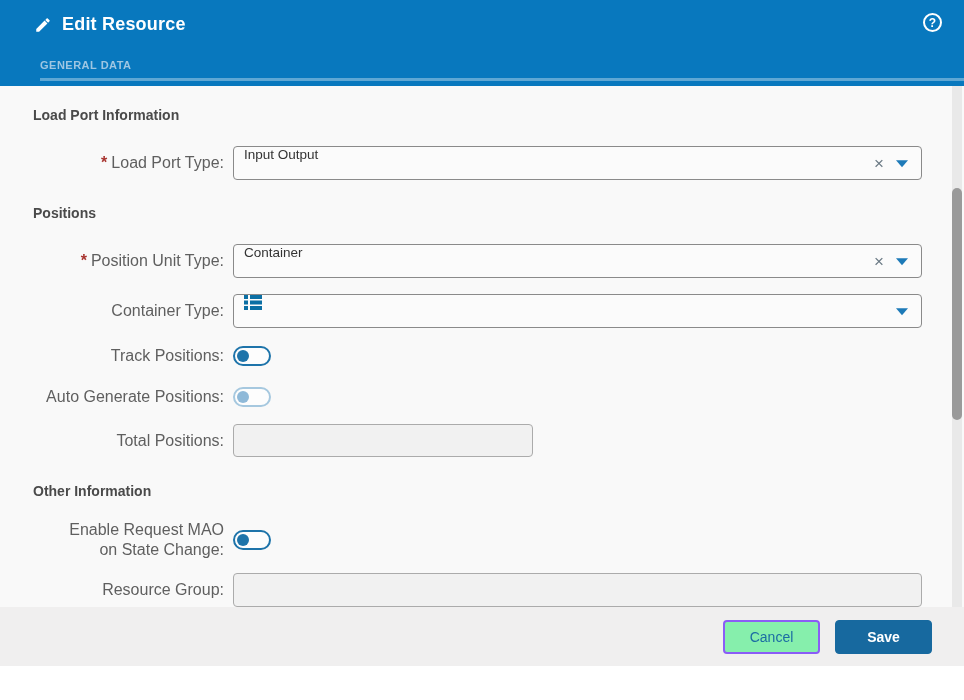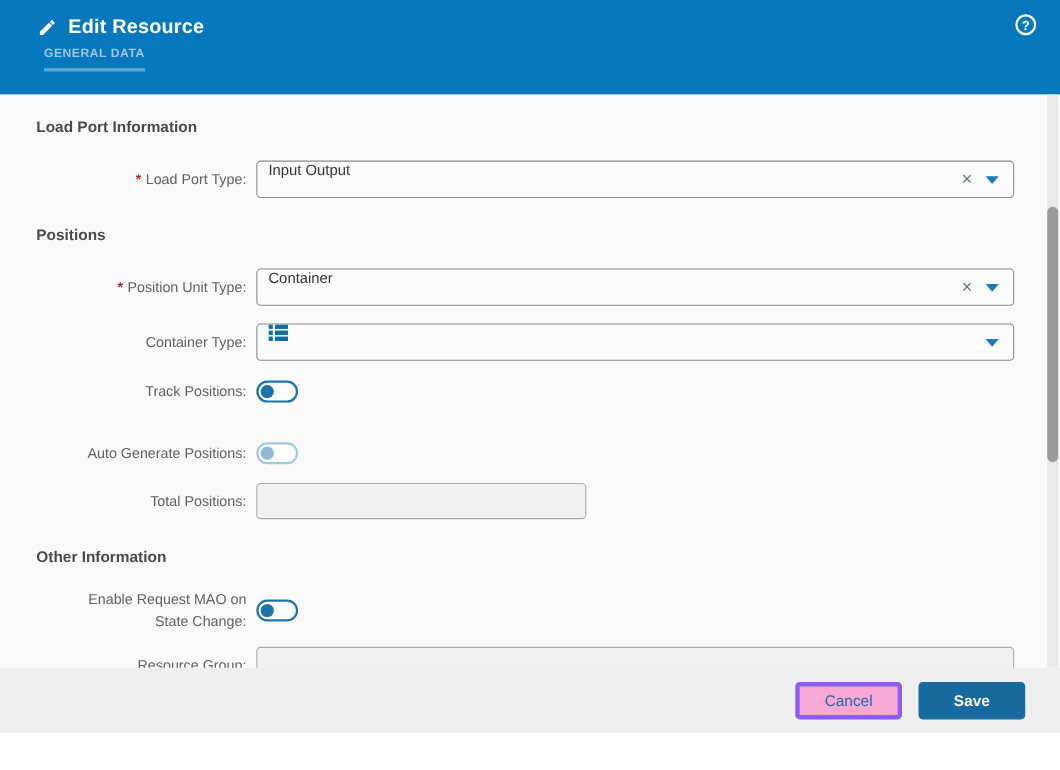--- a/index.html
+++ b/index.html
@@ -8,45 +8,45 @@
   .app { position:relative; width:964px; height:524px; background:#f9f9f9;border-radius:10px; }
 
   
   .header { height:86px; background:#0878be; position:relative; }
   .title-row { display:flex; align-items:center; padding:14px 0 0 34px; }
   .pencil-icon { width:18px; height:18px; margin-right:10px; display:inline-block; }
   .page-title { color:#ffffff; font-size:18px; font-weight:600; letter-spacing:.2px; }
   .help-circle { position:absolute; top:13px; right:22px; width:19px; height:19px; border:2px solid #fff;
                  border-radius:50%; color:#fff; font-size:12px; font-weight:bold; display:flex;
                  align-items:center; justify-content:center; cursor:pointer; }
-  .tabs { display:flex; gap:24px; padding-left:40px; margin-top:8px; }
+  .tabs { display:flex; gap:24px; padding-left:40px; margin-top:24px;flex-direction:column; }
   .tab { font-size:11px; font-weight:bold; letter-spacing:.5px; padding-bottom:7px; cursor:pointer; }
   .tab .tab-underline { height:3px; margin-top:7px; }
   .tab.inactive { color:#9ec6e2; }
   .tab.inactive .tab-underline { background:rgba(255,255,255,0.35); }
   .tab.active { color:#ffffff; }
   .tab.active .tab-underline { background:#ffffff; }
 
   
   .content { position:relative; height:521px; overflow:hidden; background:#f9f9f9; }
   .section-title { margin-left:33px; font-size:14px; font-weight:bold; color:#4a4a4a; line-height:17px; }
   .st-1 { margin-top:21px; }
   .st-2 { margin-top:25px; }
   .st-3 { margin-top:26px; }
 
   .form-row { display:flex; align-items:center; }
-  .label-col { width:224px; text-align:right; font-size:13px; color:#5f5f5f; line-height:20px; }
+  .label-col { width:224px; text-align:right; font-size:16px; color:#5f5f5f; line-height:20px; }
   .req { color:#a8342f; font-weight:bold; margin-right:4px; }
   .input-col { margin-left:9px; }
 
   .row-a { margin-top:22px; height:34px; }
   .row-b { margin-top:22px; height:34px; }
   .row-c { margin-top:16px; height:34px; }
   .row-d { margin-top:18px; height:20px; }
-  .row-e { margin-top:36px; height:20px;align-items:center; }
+  .row-e { margin-top:21px; height:20px;align-items:center; }
   .row-f { margin-top:17px; height:33px; }
   .row-g { margin-top:20px; height:40px; }
   .row-h { margin-top:13px; height:34px; }
   .row-g .label-col { align-self:center;padding-left:48px; }
 
   .dropdown { position:relative; width:689px; height:34px; background:#fbfbfb; border:1px solid #8a8a8a;
               border-radius:4px; display:flex; align-items:flex-start; padding-left:10px; cursor:pointer; }
   .dd-value { font-size:13.5px; color:#333; }
   .dd-clear { position:absolute; right:34px; top:50%; transform:translateY(-50%); color:#6b7a85;
               font-size:17px; line-height:17px; cursor:pointer; width:16px; text-align:center; }
@@ -77,21 +77,21 @@
   .comments-bar { height:34px; background:#fcfcfc; border-top:1px solid #d4d4d4; border-bottom:1px solid #cfcfcf;
                   display:flex; align-items:center; justify-content:space-between; padding:0 17px 0 48px; }
   .comments-label { font-size:13px; color:#4a4a4a; }
   .chevron-up { width:15px; height:9px; cursor:pointer; }
 
   
   .footer { height:59px; background:#f0efef; display:flex; align-items:center; justify-content:flex-end;
             gap:15px; padding-right:32px; }
   .btn { width:97px; height:34px; border-radius:4px; font-size:14px; cursor:pointer;
          font-family:"Liberation Sans","DejaVu Sans",sans-serif; }
-  .btn-cancel { background:#f9a8d4; border:4px solid #8b5cf6; color:#1b6ca3; }
+  .btn-cancel { background:#86efac; border:2px solid #8b5cf6; color:#1b6ca3; }
   .btn-save { background:#17699f; border:1px solid #17699f; color:#ffffff; font-weight:600; }
 </style>
 </head>
 <body>
 
 <div class="app">
 
   <div class="header">
     <div class="title-row">
       <span class="pencil-icon">

